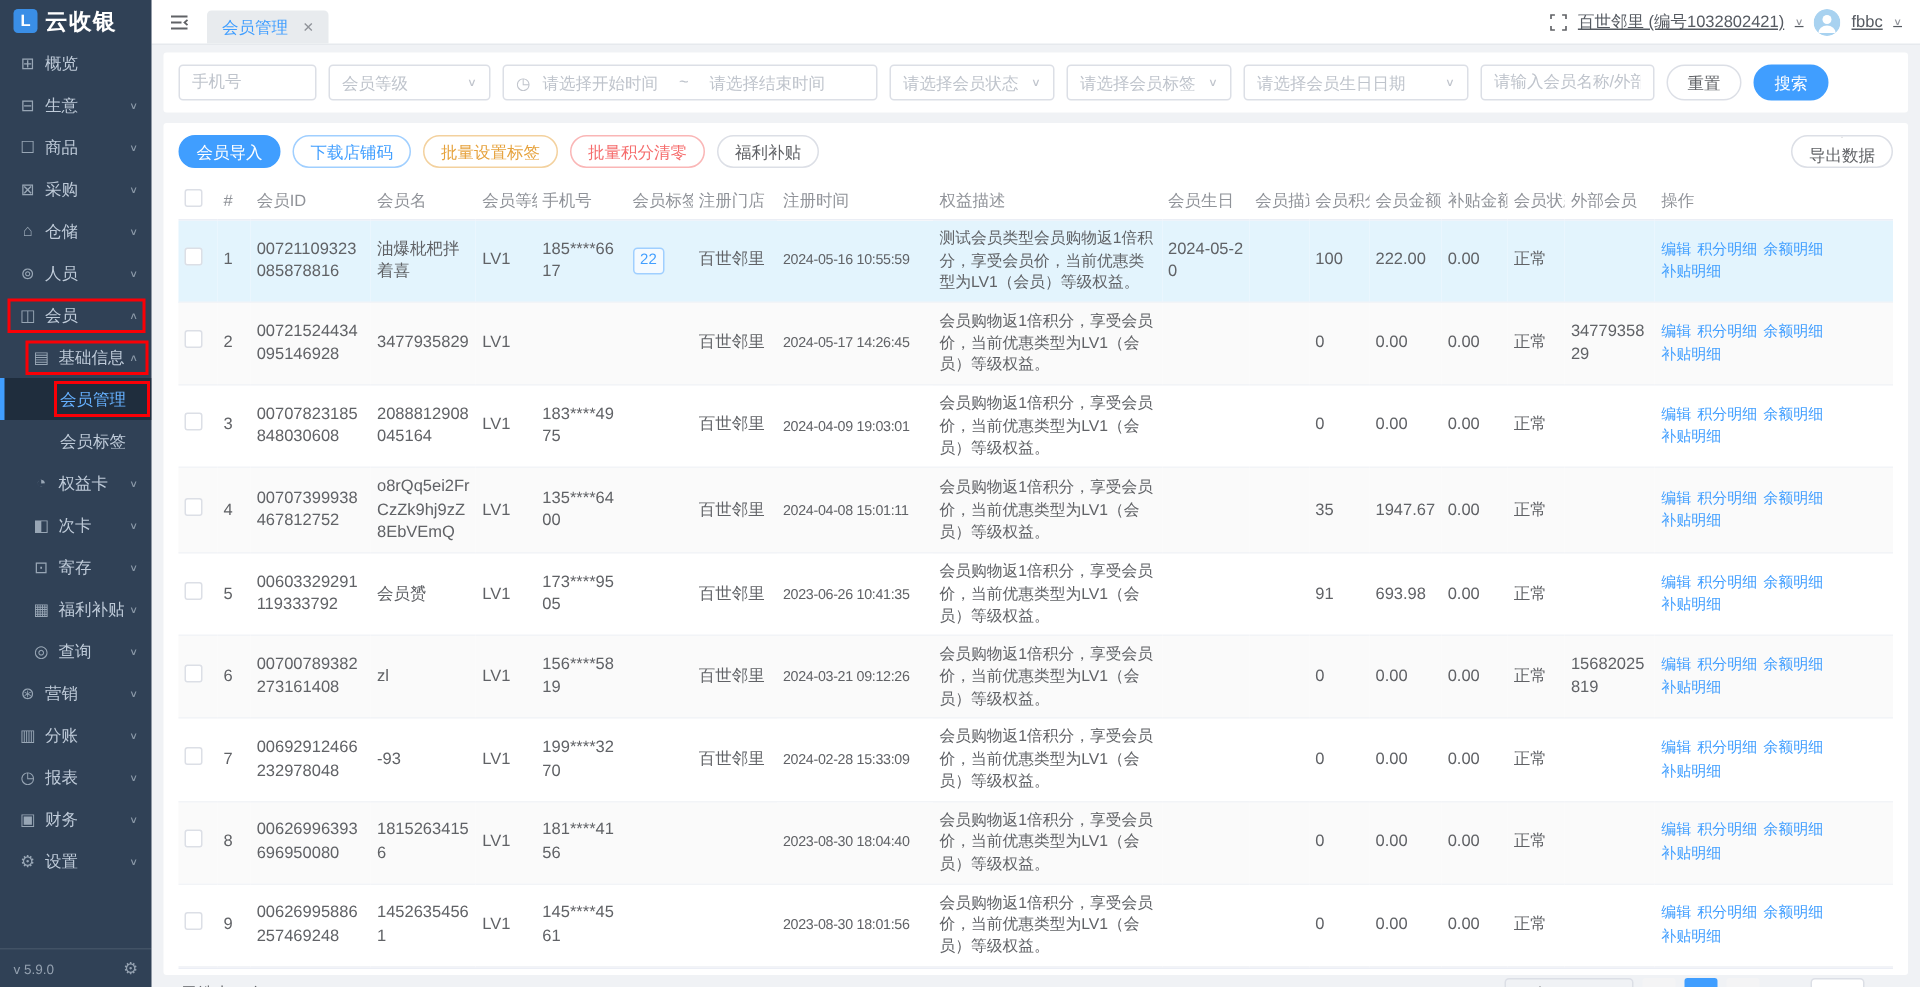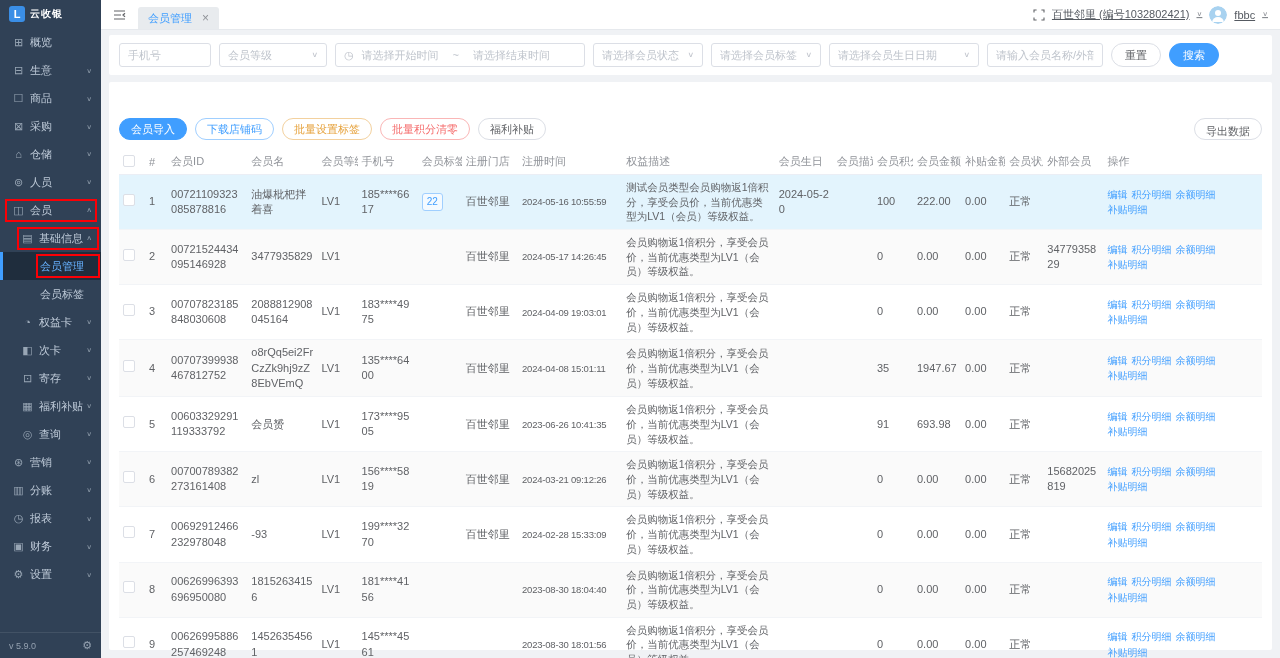--- a/index.html
+++ b/index.html
@@ -3,21 +3,21 @@
 <meta charset="utf-8">
 <style>
   * { margin:0; padding:0; box-sizing:border-box; }
   html,body { width:1280px; height:658px; overflow:hidden; }
   body { font-family:"Liberation Sans", sans-serif; display:flex; background:#f0f2f5; color:#606266; }
 
   
   .sidebar { width:101px; background:#304156; color:#bfcbd9; display:flex; flex-direction:column; position:relative; flex:none; }
   .logo { height:28px; display:flex; align-items:center; gap:5px; padding:0 9px; }
   .logo-mark { width:16px; height:16px; background:#3a8ee6; border-radius:3px; color:#fff; font-weight:bold; font-size:11px; display:flex; align-items:center; justify-content:center; }
-  .logo-text { color:#fff; font-weight:bold; font-size:10px; letter-spacing:1px; }
+  .logo-text { color:#fff; font-weight:bold; font-size:15px; letter-spacing:1px; }
   .side-nav { flex:1; overflow:hidden; }
   .side-item { height:28px; display:flex; align-items:center; font-size:11px; cursor:pointer; position:relative; }
   .side-item .s-icon { width:13px; font-size:11px; color:#98a6b5; margin-right:5px; text-align:center; }
   .lv0 { padding-left:12px; }
   .lv1 { padding-left:21px; }
   .lv2 { padding-left:40px; }
   .side-item .chev { margin-left:auto; margin-right:9px; font-size:8px; color:#8b99a8; transform:scaleY(.8); }
   .side-item.active { background:#1f2d3d; color:#66b1ff; }
   .side-item.active::before { content:""; position:absolute; left:0; top:0; bottom:0; width:3px; background:#409eff; }
   .side-version { height:26px; border-top:1px solid rgba(255,255,255,.09); display:flex; align-items:center; padding:0 9px; font-size:9px; color:#94a1b0; }
@@ -46,21 +46,21 @@
   .w-phone{width:92px;} .w-level{width:108px;} .w-range{width:250px;} .w-status{width:110px;}
   .w-tag{width:110px;} .w-bday{width:150px;} .w-name{width:116px;}
   .range-sep { margin:0 14px; color:#bfc4cc; }
   .range-icn { margin-right:8px; color:#c0c4cc; font-size:11px; }
   .pill { display:inline-flex; align-items:center; justify-content:center; height:24px; padding:0 13px; border-radius:13px; font-size:11px; border:1px solid #dcdfe6; background:#fff; color:#606266; cursor:pointer; white-space:nowrap; }
   .pill.primary { background:#409eff; border-color:#409eff; color:#fff; }
 
   
   .table-card { margin:0 8px 8px; background:#fff; border-radius:2px; padding:8px 10px 0; display:flex; flex-direction:column; flex:1; min-height:0; }
   .toolbar { display:flex; align-items:center; gap:8px; margin-bottom:9px; flex:none; }
-  .toolbar .pill { height:22px; padding:0 11px;margin-top:28px; }
+  .toolbar .pill { height:22px; padding:0 11px; }
   .pill.primary-outline { border-color:#a0cfff; color:#409eff; }
   .pill.warning-outline { border-color:#f3d19e; color:#e6a23c; }
   .pill.danger-outline  { border-color:#fab6b6; color:#f56c6c; }
   .pill.export { margin-left:auto; gap:4px;flex-direction:column; }
 
   table { width:100%; table-layout:fixed; border-collapse:collapse; font-size:11px; color:#606266; }
   th { color:#909399; font-weight:normal; text-align:left; padding:5px 4px; border-bottom:1px solid #ebeef5; white-space:nowrap; overflow:hidden; }
   td { padding:5px 4px; border-bottom:1px solid #f2f4f7; vertical-align:middle; word-break:break-all; line-height:1.4; }
   tbody tr:nth-child(even) { background:#fafafa; }
   tbody tr.hl { background:#e3f4fd; }

